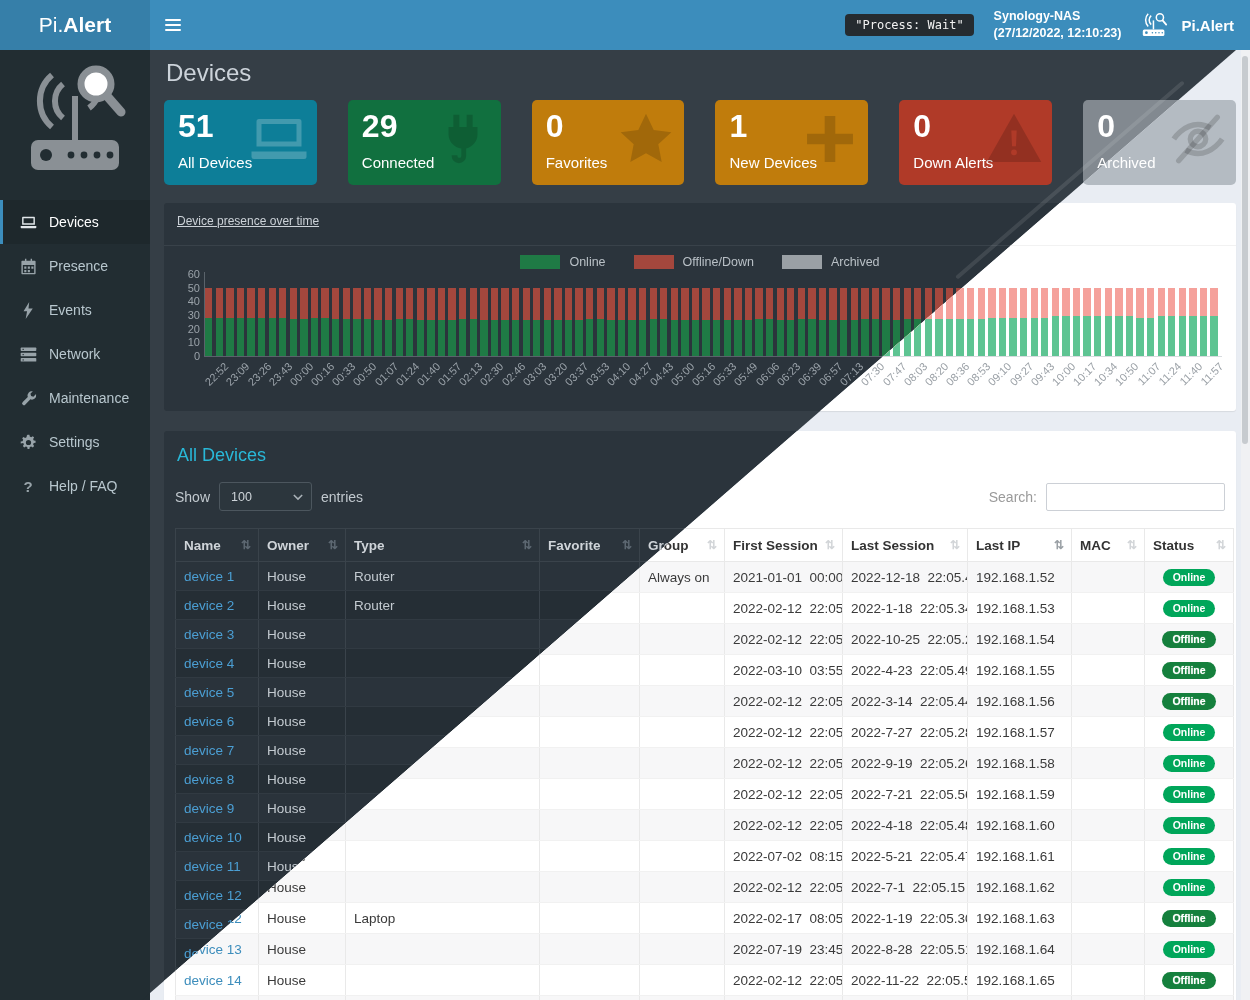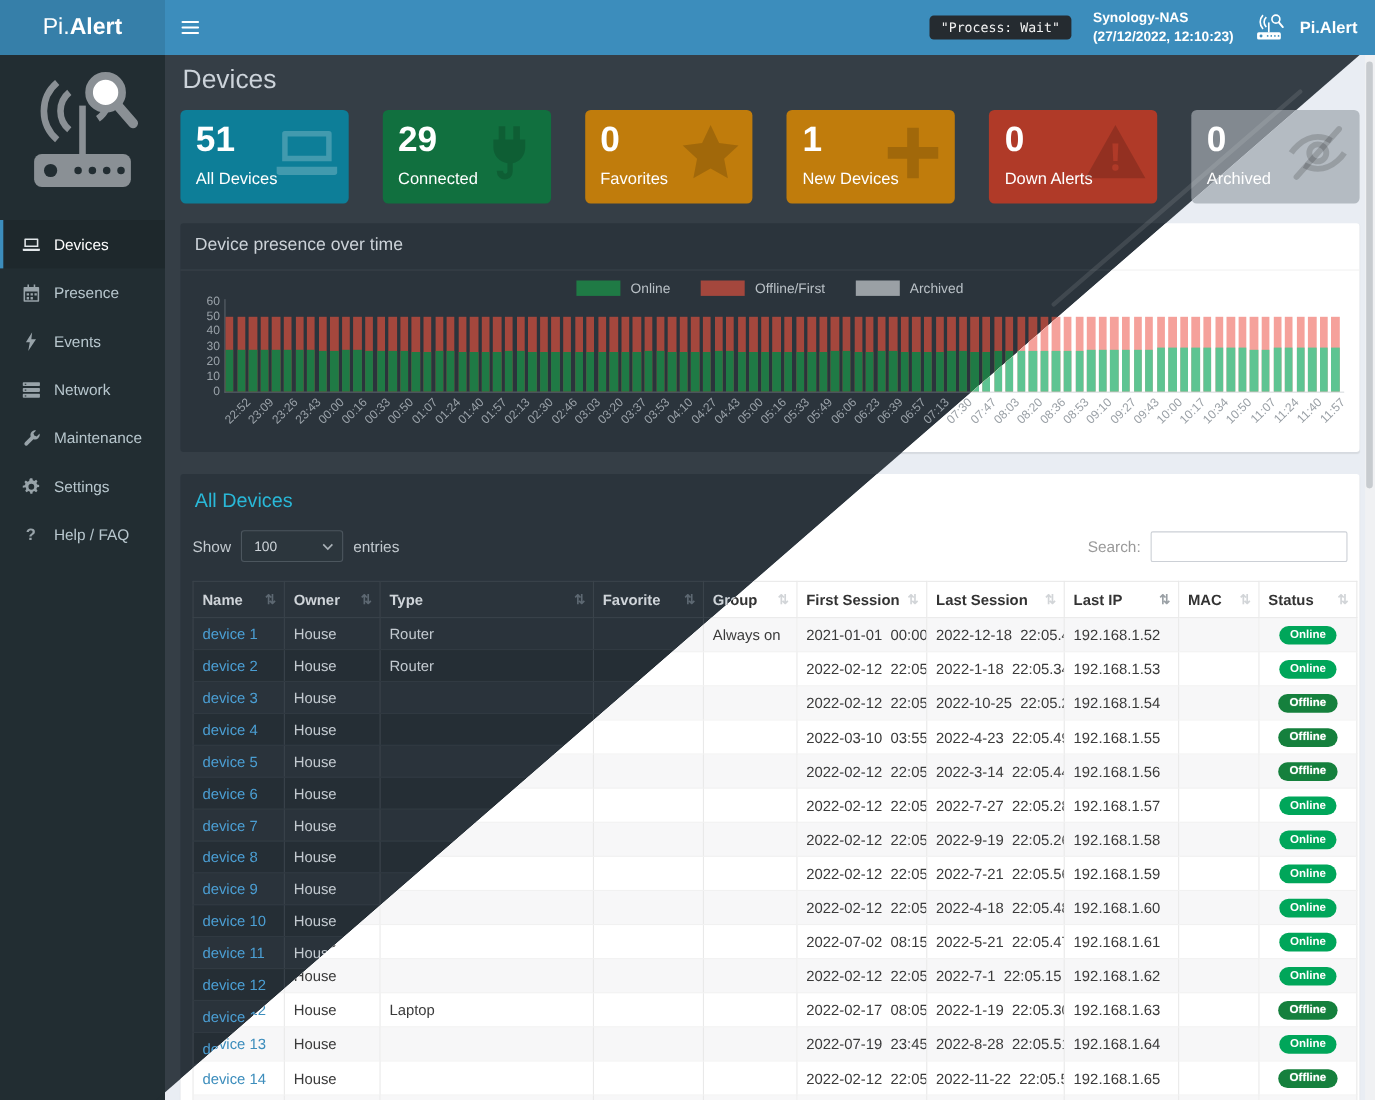--- a/index.html
+++ b/index.html
@@ -37,21 +37,21 @@
   .cards{display:flex;gap:31px;}
   .card{flex:1;height:85px;border-radius:5px;position:relative;color:#fff;padding:8px 14px;box-sizing:border-box;cursor:pointer;overflow:hidden;}
   .card-num{font-size:32px;font-weight:700;line-height:1.15;}
   .card-label{font-size:15px;margin-top:9px;}
   .card-icon{position:absolute;right:8px;top:10px;width:60px;height:58px;color:rgba(0,0,0,.16);}
   .card-icon svg{width:100%;height:100%;}
   .card.icon-light .card-icon{color:rgba(255,255,255,.22);}
 
   .panel{background:#2b343c;border-radius:3px;position:relative;}
   .chart-panel{height:208px;margin-top:18px;}
-  .chart-title{position:absolute;left:13px;top:11px;font-size:16px;color:#ccd2d8;}
+  .chart-title{position:absolute;left:13px;top:11px;font-size:12px;color:#ccd2d8;text-decoration:underline;}
   .divider{position:absolute;left:0;right:0;top:42px;height:1px;background:#39424a;}
   .legend{position:absolute;left:0;right:0;top:52px;display:flex;justify-content:center;gap:28px;}
   .legend-item{display:flex;align-items:center;gap:9px;cursor:pointer;}
   .legend-swatch{width:40px;height:14px;}
   .legend-label{font-size:12.5px;color:#b9c0c6;}
   .ytick{position:absolute;left:2px;width:34px;text-align:right;font-size:11px;color:#9aa2a9;}
   .axis-y{position:absolute;left:40px;top:69px;width:1px;height:85px;background:#5a636b;}
   .axis-x{position:absolute;left:40px;top:153px;height:1px;width:1018px;background:#5a636b;}
   .plot{position:absolute;left:41px;top:71px;width:1016px;height:82px;}
   .bar{position:absolute;bottom:0;width:7.4px;background:#a4473d;}
@@ -300,21 +300,21 @@
       <div class="panel chart-panel">
         <div class="chart-title">Device presence over time</div>
         <div class="divider"></div>
         <div class="legend">
             <span class="legend-item">
               <span class="legend-swatch" style="background: rgb(31, 122, 69);"></span>
               <span class="legend-label">Online</span>
             </span>
             <span class="legend-item">
               <span class="legend-swatch" style="background: rgb(164, 71, 61);"></span>
-              <span class="legend-label">Offline/First</span>
+              <span class="legend-label">Offline/Down</span>
             </span>
             <span class="legend-item">
               <span class="legend-swatch" style="background: rgb(154, 160, 165);"></span>
               <span class="legend-label">Archived</span>
             </span>
           </div>
         <div class="yticks">
             <span class="ytick" style="top: 65px;">60</span>
             <span class="ytick" style="top: 78.6667px;">50</span>
             <span class="ytick" style="top: 92.3333px;">40</span>

